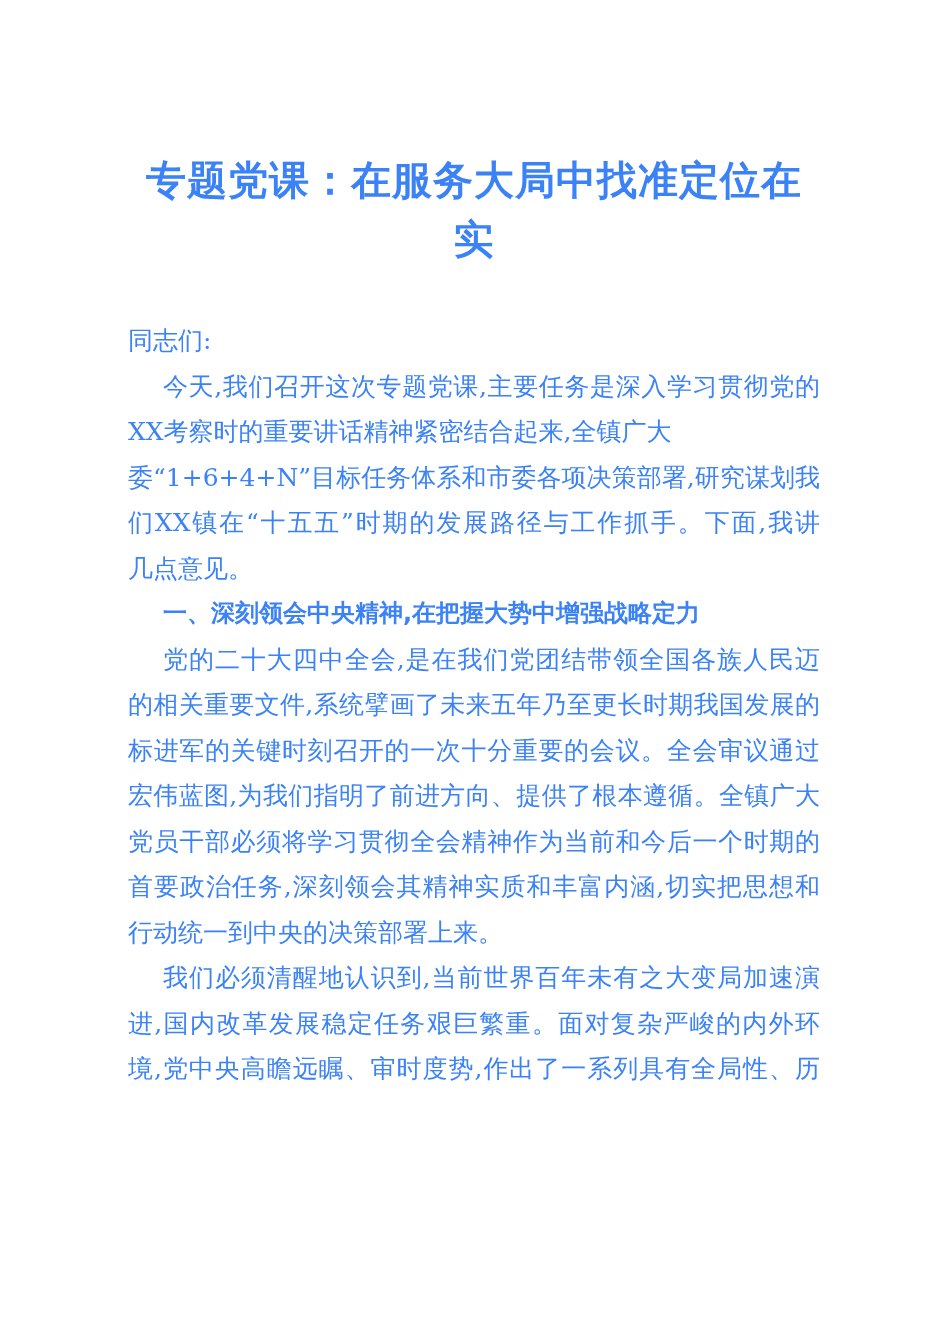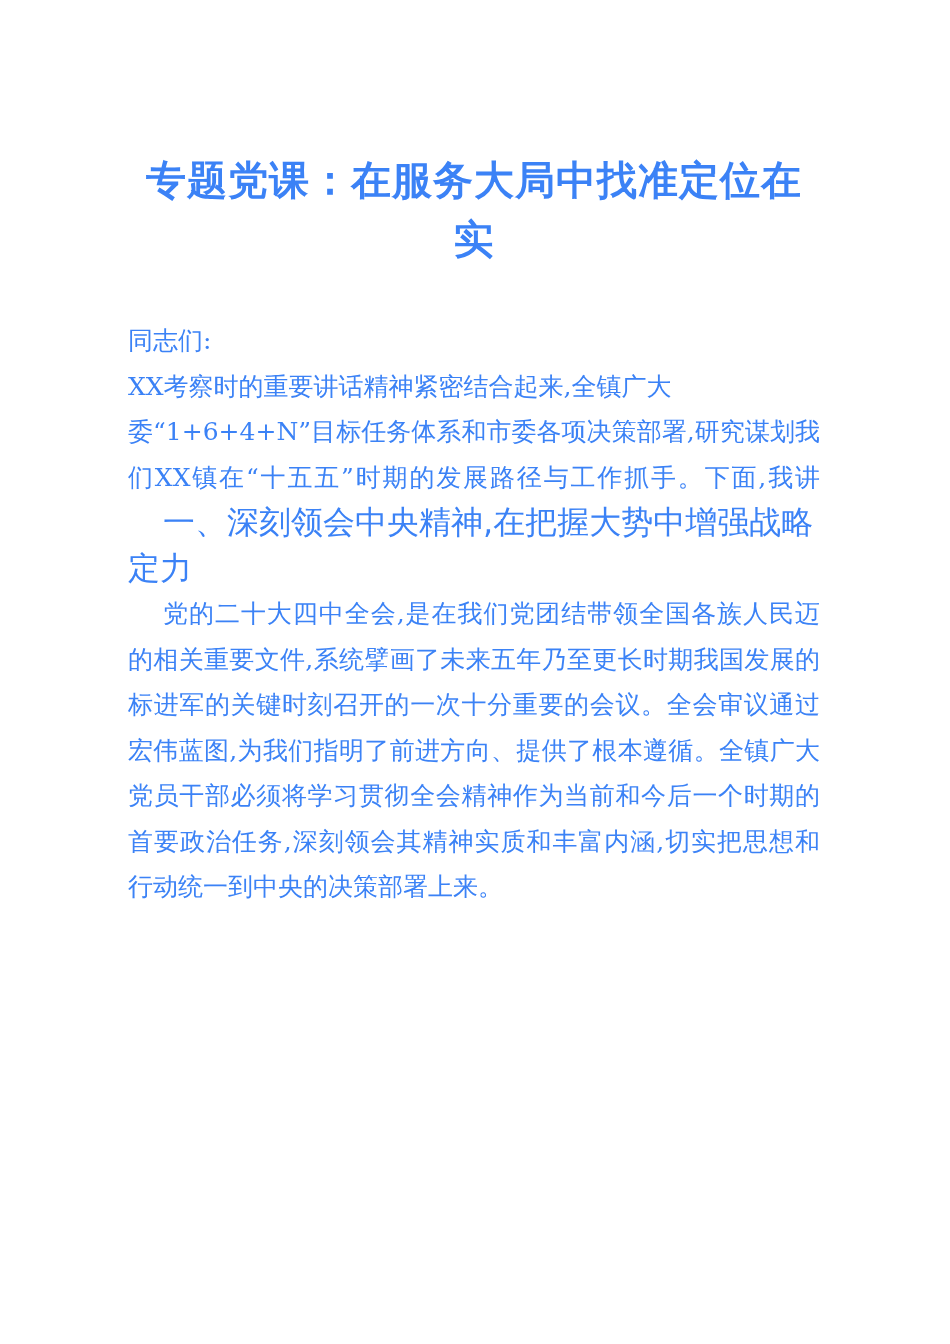--- a/index.html
+++ b/index.html
@@ -33,46 +33,53 @@
   }
   .para { margin: 0; padding: 0; }
   .line { min-height: 45.5px; }
   .line.stretch {
     text-align: justify;
     text-align-last: justify;
   }
   .line.indent { text-indent: 35px; }
   .para.heading .line {
     font-family: "DejaVu Sans", sans-serif;
-    font-weight: normal;
-    font-size: 32px;
+    font-weight: bold;
+    font-size: 24px;
   }
 </style>
 </head>
 <body>
 
 <div class="page">
   <div class="title">
     <div class="title-line">专题党课：在服务大局中找准定位在实</div>
   </div>
   <div class="body-text">
       <div class="para body">
         <div class="line">同志们:</div>
       </div>
       <div class="para body">
+        <div class="line stretch indent">今天,我们召开这次专题党课,主要任务是深入学习贯彻党的</div>
         <div class="line">XX考察时的重要讲话精神紧密结合起来,全镇广大</div>
         <div class="line stretch">委“1+6+4+N”目标任务体系和市委各项决策部署,研究谋划我</div>
         <div class="line stretch">们XX镇在“十五五”时期的发展路径与工作抓手。下面,我讲</div>
+        <div class="line">几点意见。</div>
       </div>
       <div class="para heading">
         <div class="line indent">一、深刻领会中央精神,在把握大势中增强战略定力</div>
       </div>
       <div class="para body">
         <div class="line stretch indent">党的二十大四中全会,是在我们党团结带领全国各族人民迈</div>
         <div class="line stretch">的相关重要文件,系统擘画了未来五年乃至更长时期我国发展的</div>
         <div class="line stretch">标进军的关键时刻召开的一次十分重要的会议。全会审议通过</div>
         <div class="line stretch">宏伟蓝图,为我们指明了前进方向、提供了根本遵循。全镇广大</div>
         <div class="line stretch">党员干部必须将学习贯彻全会精神作为当前和今后一个时期的</div>
         <div class="line stretch">首要政治任务,深刻领会其精神实质和丰富内涵,切实把思想和</div>
         <div class="line">行动统一到中央的决策部署上来。</div>
       </div>
+      <div class="para body">
+        <div class="line stretch indent">我们必须清醒地认识到,当前世界百年未有之大变局加速演</div>
+        <div class="line stretch">进,国内改革发展稳定任务艰巨繁重。面对复杂严峻的内外环</div>
+        <div class="line stretch">境,党中央高瞻远瞩、审时度势,作出了一系列具有全局性、历</div>
+      </div>
     </div>
 </div>
 
 </body></html>

